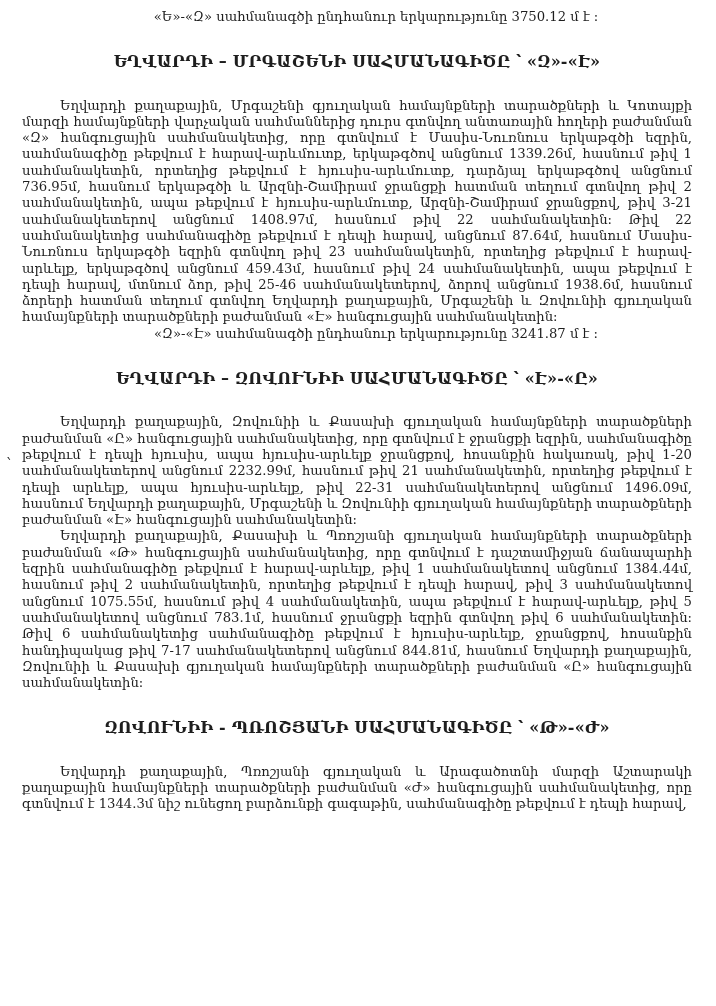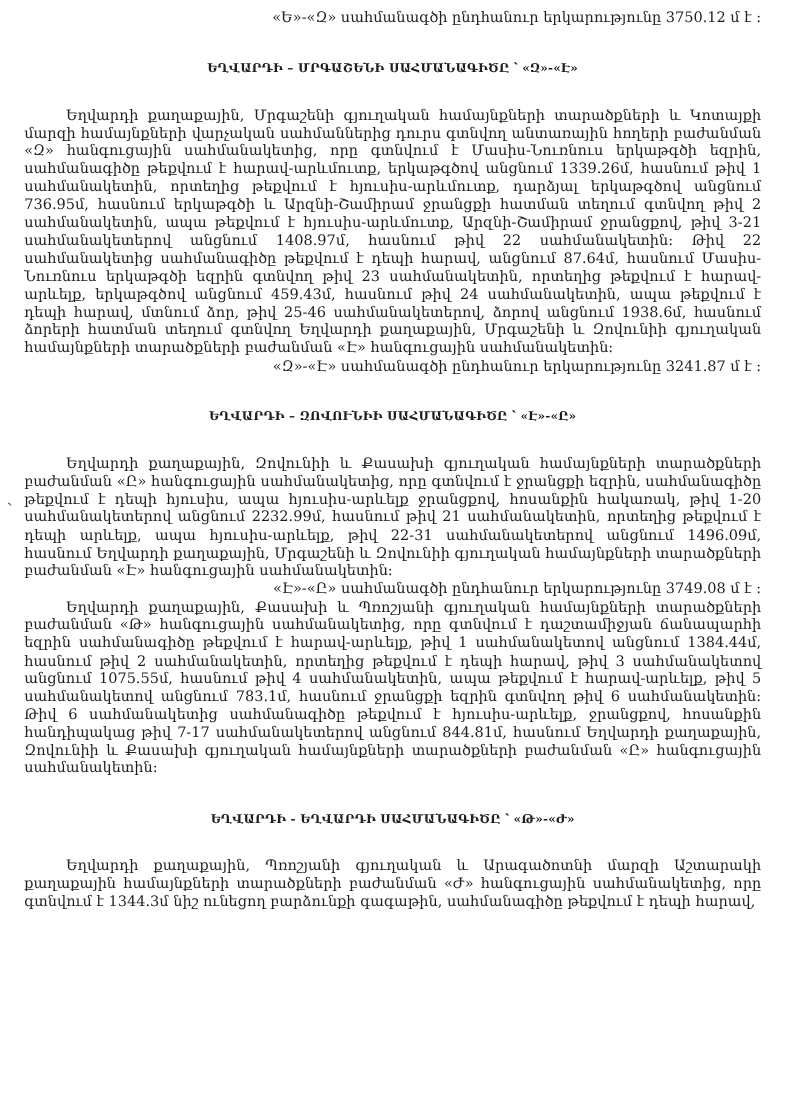--- a/index.html
+++ b/index.html
@@ -19,25 +19,25 @@
     font-size: 13.2px;
     line-height: 16.3px;
   }
   .para {
     text-align: justify;
     text-indent: 38px;
   }
   .para.no-indent { text-indent: 0; }
   .len-line {
     text-indent: 38px;
-    text-align: right;
+    text-align: center;
   }
   .sec-heading {
     text-align: center;
-    font-size: 11px;
+    font-size: 16px;
     font-weight: bold;
     letter-spacing: 0.2px;
     margin: 29px 0 27px 0;
   }
   .stray-mark {
     position: absolute;
     left: 6px;
     top: 456px;
     font-size: 14px;
     color: #222;
@@ -55,25 +55,24 @@
 
   <section>
     <h2 class="sec-heading">ԵՂՎԱՐԴԻ – ՄՐԳԱՇԵՆԻ ՍԱՀՄԱՆԱԳԻԾԸ ՝ «Զ»-«Է»</h2>
     <p class="para">Եղվարդի քաղաքային, Մրգաշենի գյուղական համայնքների տարածքների և Կոտայքի մարզի համայնքների վարչական սահմաններից դուրս գտնվող անտառային հողերի բաժանման «Զ» հանգուցային սահմանակետից, որը գտնվում է Մասիս-Նուռնուս երկաթգծի եզրին, սահմանագիծը թեքվում է հարավ-արևմուտք, երկաթգծով անցնում 1339.26մ, հասնում թիվ 1 սահմանակետին, որտեղից թեքվում է հյուսիս-արևմուտք, դարձյալ երկաթգծով անցնում 736.95մ, հասնում երկաթգծի և Արզնի-Շամիրամ ջրանցքի հատման տեղում գտնվող թիվ 2 սահմանակետին, ապա թեքվում է հյուսիս-արևմուտք, Արզնի-Շամիրամ ջրանցքով, թիվ 3-21 սահմանակետերով անցնում 1408.97մ, հասնում թիվ 22 սահմանակետին: Թիվ 22 սահմանակետից սահմանագիծը թեքվում է դեպի հարավ, անցնում 87.64մ, հասնում Մասիս-Նուռնուս երկաթգծի եզրին գտնվող թիվ 23 սահմանակետին, որտեղից թեքվում է հարավ-արևելք, երկաթգծով անցնում 459.43մ, հասնում թիվ 24 սահմանակետին, ապա թեքվում է դեպի հարավ, մտնում ձոր, թիվ 25-46 սահմանակետերով, ձորով անցնում 1938.6մ, հասնում ձորերի հատման տեղում գտնվող Եղվարդի քաղաքային, Մրգաշենի և Զովունիի գյուղական համայնքների տարածքների բաժանման «Է» հանգուցային սահմանակետին:</p>
     <p class="len-line">«Զ»-«Է» սահմանագծի ընդհանուր երկարությունը 3241.87 մ է :</p>
   </section>
 
   <section>
     <h2 class="sec-heading">ԵՂՎԱՐԴԻ – ԶՈՎՈՒՆԻԻ ՍԱՀՄԱՆԱԳԻԾԸ ՝ «Է»-«Ը»</h2>
     <p class="para">Եղվարդի քաղաքային, Զովունիի և Քասախի գյուղական համայնքների տարածքների բաժանման «Ը» հանգուցային սահմանակետից, որը գտնվում է ջրանցքի եզրին, սահմանագիծը թեքվում է դեպի հյուսիս, ապա հյուսիս-արևելք ջրանցքով, հոսանքին հակառակ, թիվ 1-20 սահմանակետերով անցնում 2232.99մ, հասնում թիվ 21 սահմանակետին, որտեղից թեքվում է դեպի արևելք, ապա հյուսիս-արևելք, թիվ 22-31 սահմանակետերով անցնում 1496.09մ, հասնում Եղվարդի քաղաքային, Մրգաշենի և Զովունիի գյուղական համայնքների տարածքների բաժանման «Է» հանգուցային սահմանակետին:</p>
-    <p class="len-line">«Է»-«Ը» սահմանագծի ընդհանուր երկարությունը 3749.08 մ է :</p>
   </section>
 
   <section>
     <p class="para">Եղվարդի քաղաքային, Քասախի և Պռոշյանի գյուղական համայնքների տարածքների բաժանման «Թ» հանգուցային սահմանակետից, որը գտնվում է դաշտամիջյան ճանապարհի եզրին սահմանագիծը թեքվում է հարավ-արևելք, թիվ 1 սահմանակետով անցնում 1384.44մ, հասնում թիվ 2 սահմանակետին, որտեղից թեքվում է դեպի հարավ, թիվ 3 սահմանակետով անցնում 1075.55մ, հասնում թիվ 4 սահմանակետին, ապա թեքվում է հարավ-արևելք, թիվ 5 սահմանակետով անցնում 783.1մ, հասնում ջրանցքի եզրին գտնվող թիվ 6 սահմանակետին: Թիվ 6 սահմանակետից սահմանագիծը թեքվում է հյուսիս-արևելք, ջրանցքով, հոսանքին հանդիպակաց թիվ 7-17 սահմանակետերով անցնում 844.81մ, հասնում Եղվարդի քաղաքային, Զովունիի և Քասախի գյուղական համայնքների տարածքների բաժանման «Ը» հանգուցային սահմանակետին:</p>
   </section>
 
   <section>
-    <h2 class="sec-heading">ԵՂՎԱՐԴԻ - ԵՂՎԱՐԴԻ ՍԱՀՄԱՆԱԳԻԾԸ ՝ «Թ»-«Ժ»</h2>
+    <h2 class="sec-heading">ԶՈՎՈՒՆԻԻ - ՊՌՈՇՅԱՆԻ ՍԱՀՄԱՆԱԳԻԾԸ ՝ «Թ»-«Ժ»</h2>
     <p class="para">Եղվարդի քաղաքային, Պռոշյանի գյուղական և Արագածոտնի մարզի Աշտարակի քաղաքային համայնքների տարածքների բաժանման «Ժ» հանգուցային սահմանակետից, որը գտնվում է 1344.3մ նիշ ունեցող բարձունքի գագաթին, սահմանագիծը թեքվում է դեպի հարավ,</p>
   </section>
 
 </div>
 
 </body></html>

